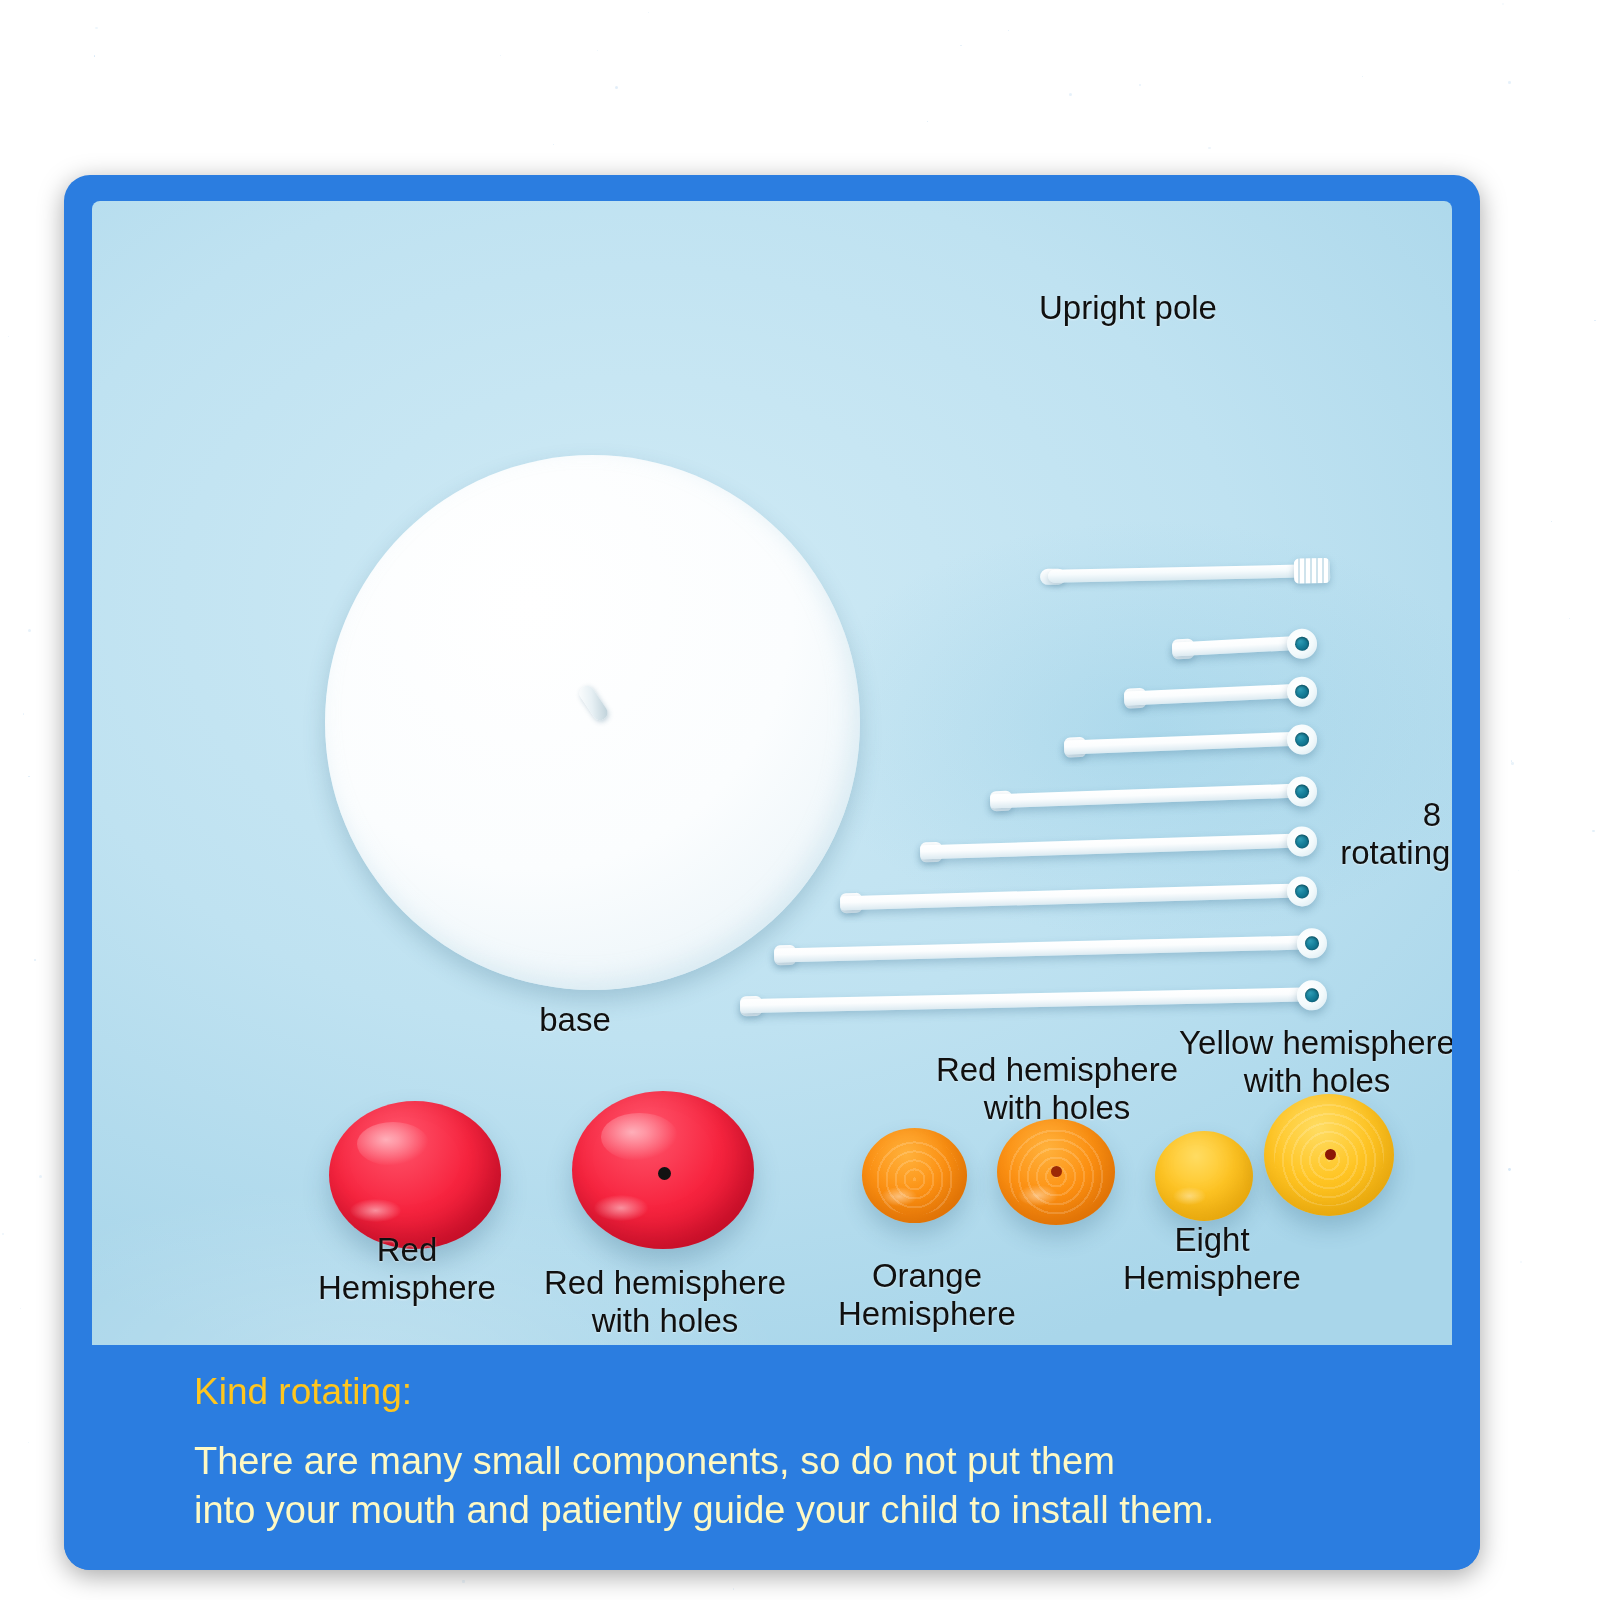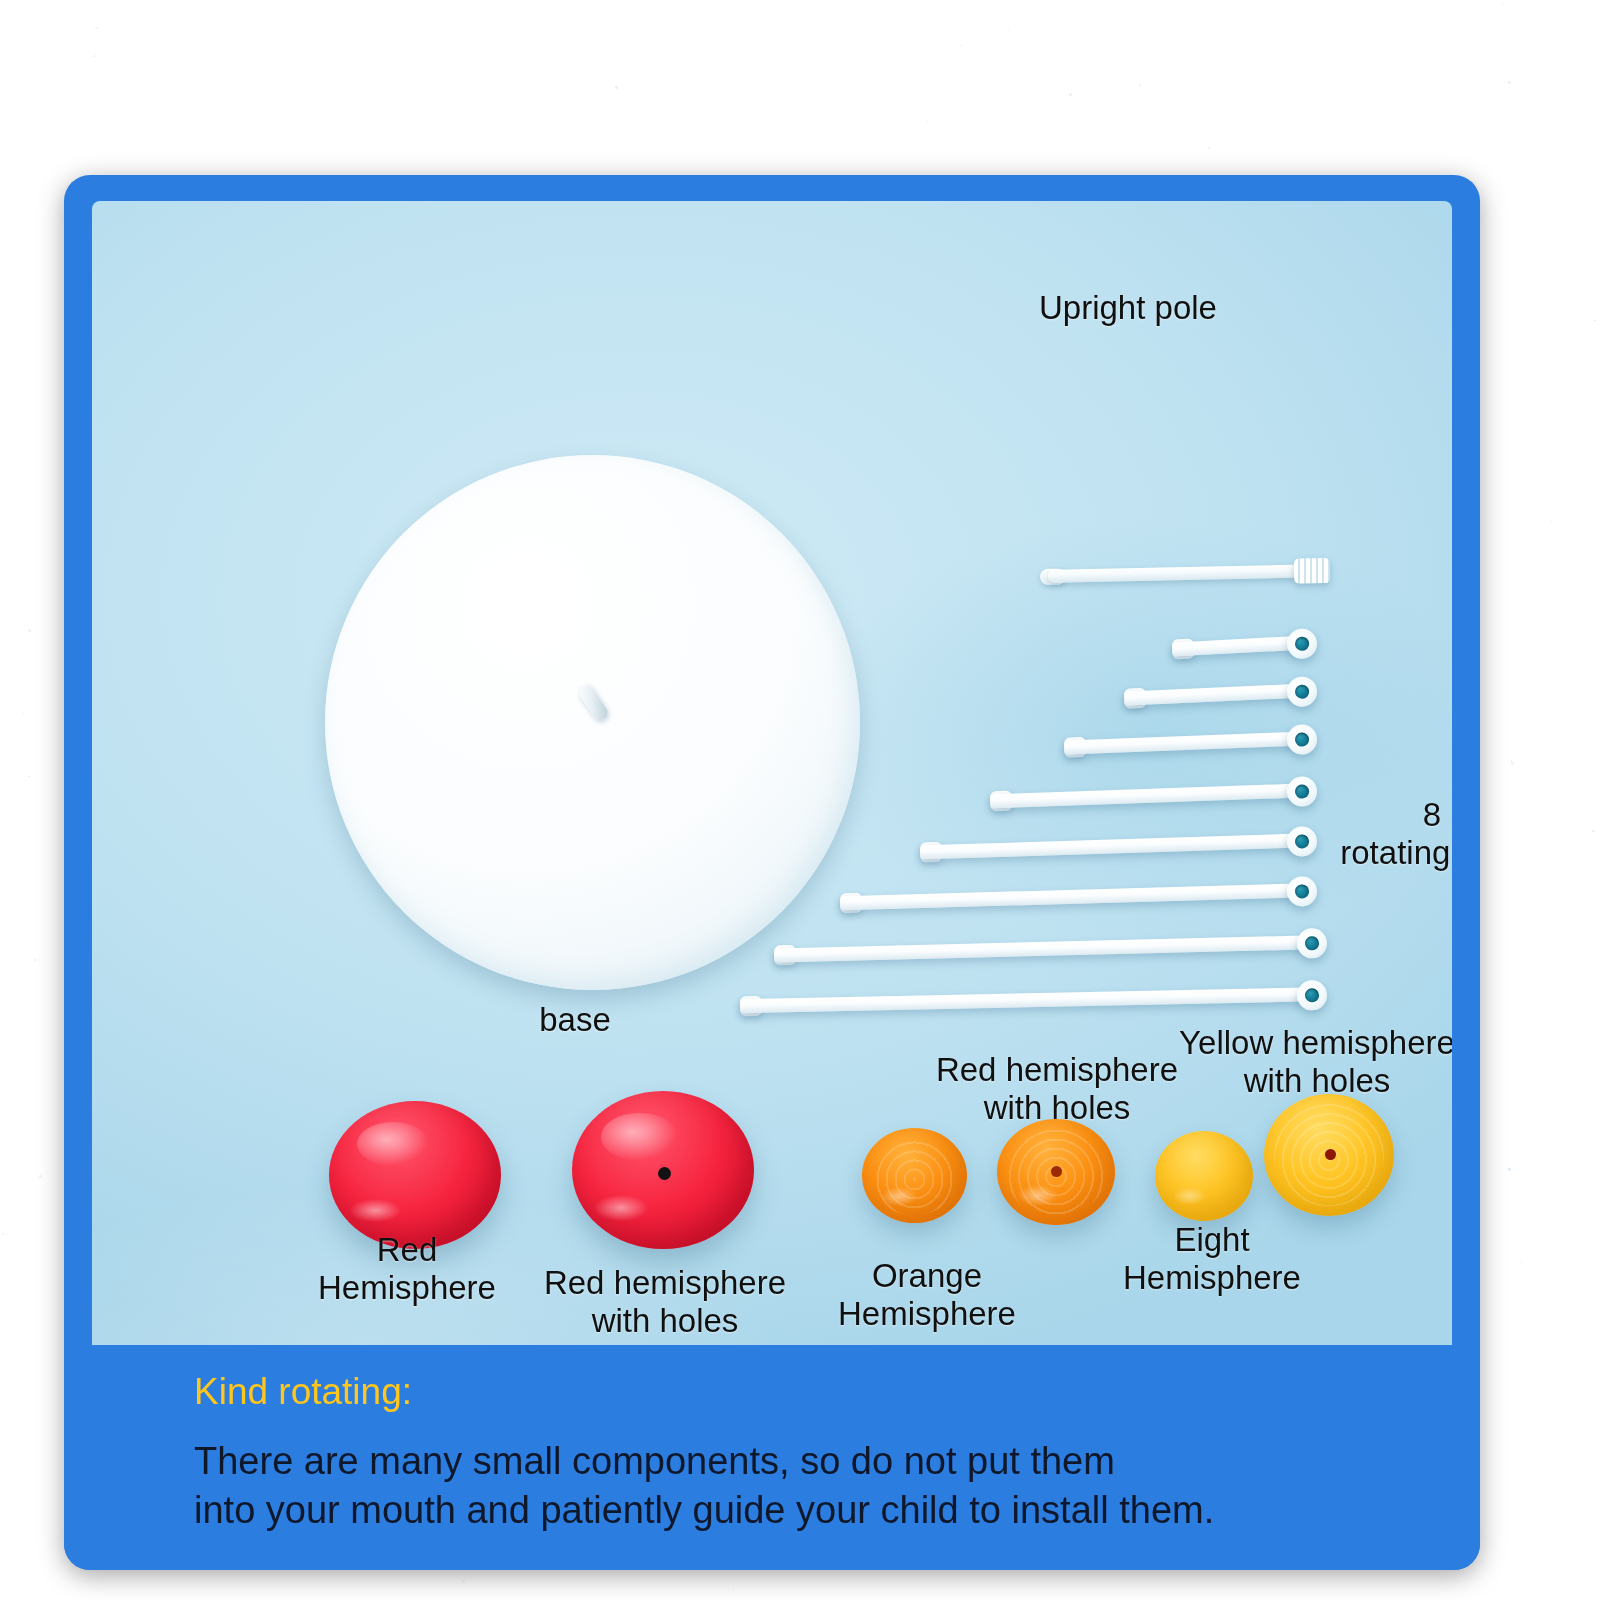--- a/index.html
+++ b/index.html
@@ -287,21 +287,21 @@
     font-size: 37px;
     color: #ffc61e;
     white-space: nowrap;
   }
   #reminder-body {
     position: absolute;
     left: 130px;
     top: 92px;
     font-size: 38px;
     line-height: 1.28;
-    color: #0f172a;
+    color: #fef9c3;
     white-space: pre-line;
   }
 </style>
 </head>
 <body>
 
 <div id="stage">
 
   <div id="starfield">
       <div class="star" style="left: 1.9px; top: 1233.2px; width: 1.8px; height: 1.8px; opacity: 0.38;"></div>

